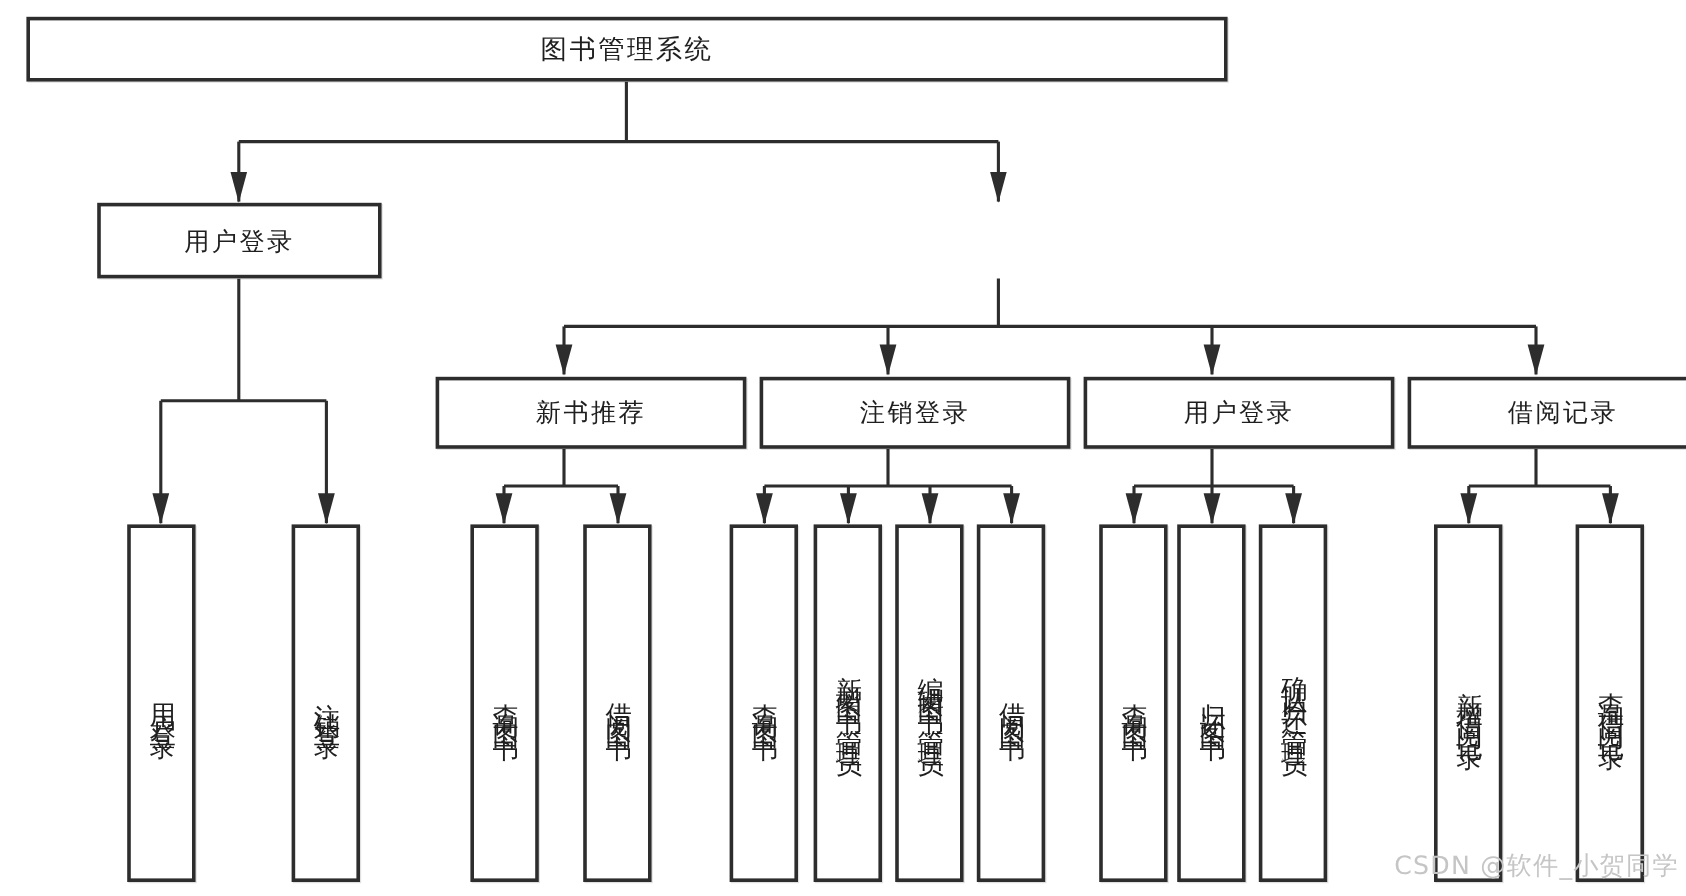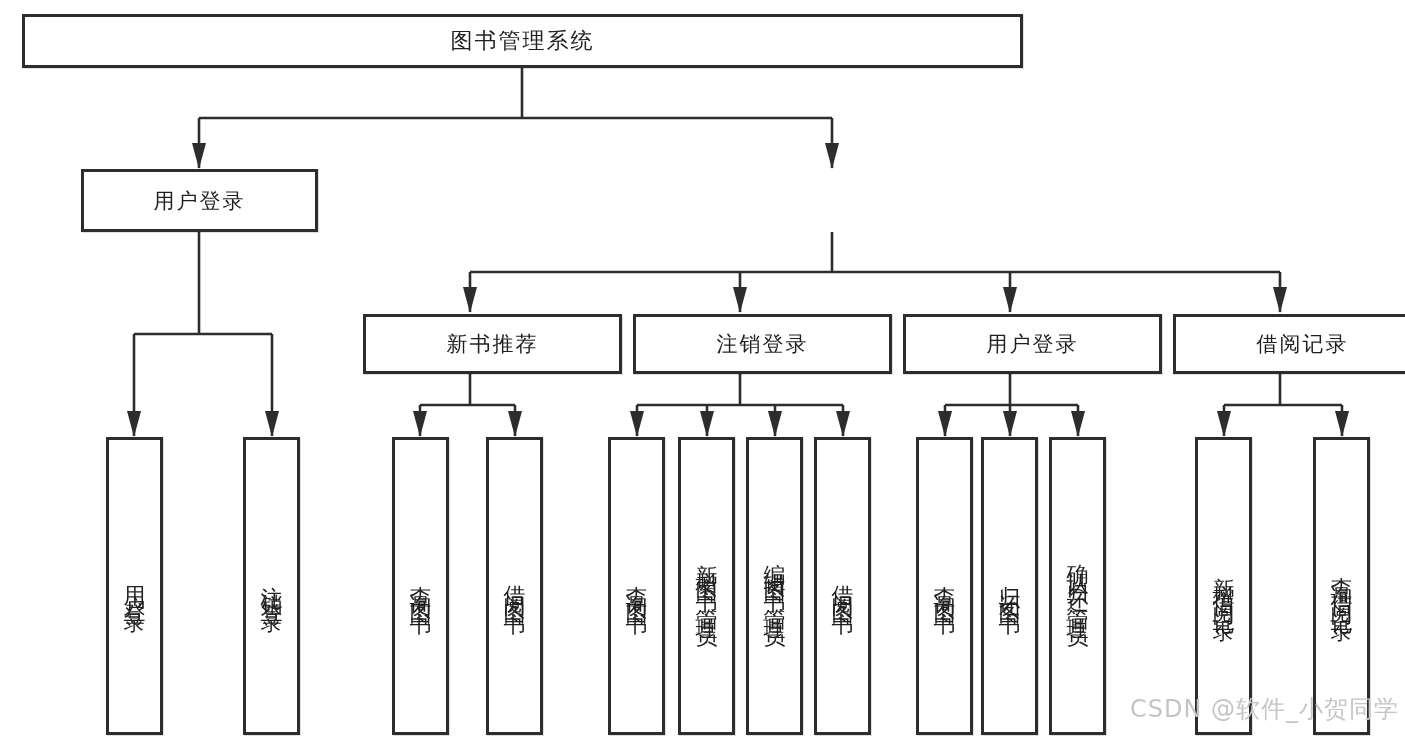--- a/index.html
+++ b/index.html
@@ -36,22 +36,22 @@
     width: 57px;
     height: 298px;
     font-size: 22px;
     writing-mode: vertical-rl;
     text-orientation: mixed;
     letter-spacing: 9px;
   }
   .watermark {
     position: absolute;
     right: 6px;
-    bottom: 22px;
-    font-size: 24px;
+    bottom: 12px;
+    font-size: 21px;
     color: #c5c5c5;
     letter-spacing: 1px;
     white-space: nowrap;
   }
 </style>
 </head>
 <body>
 
 <div class="canvas">
 

